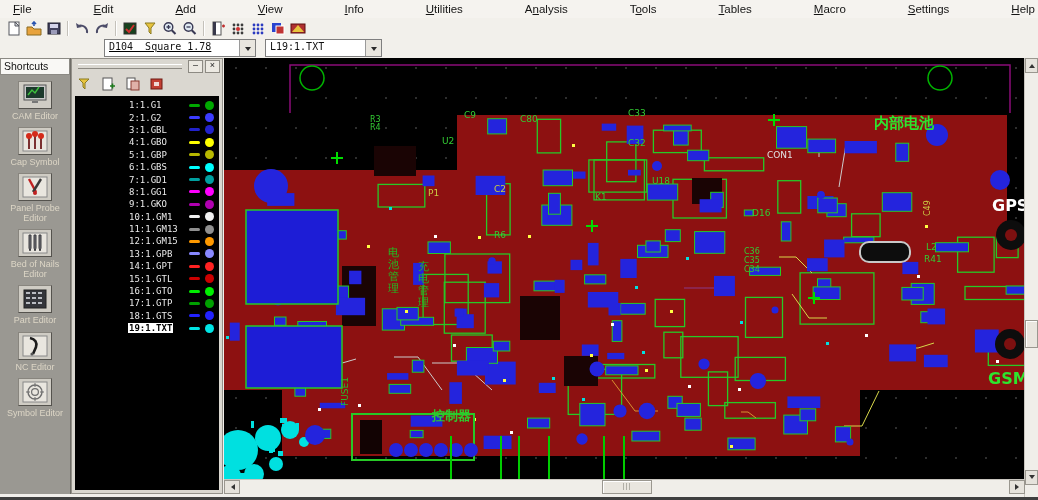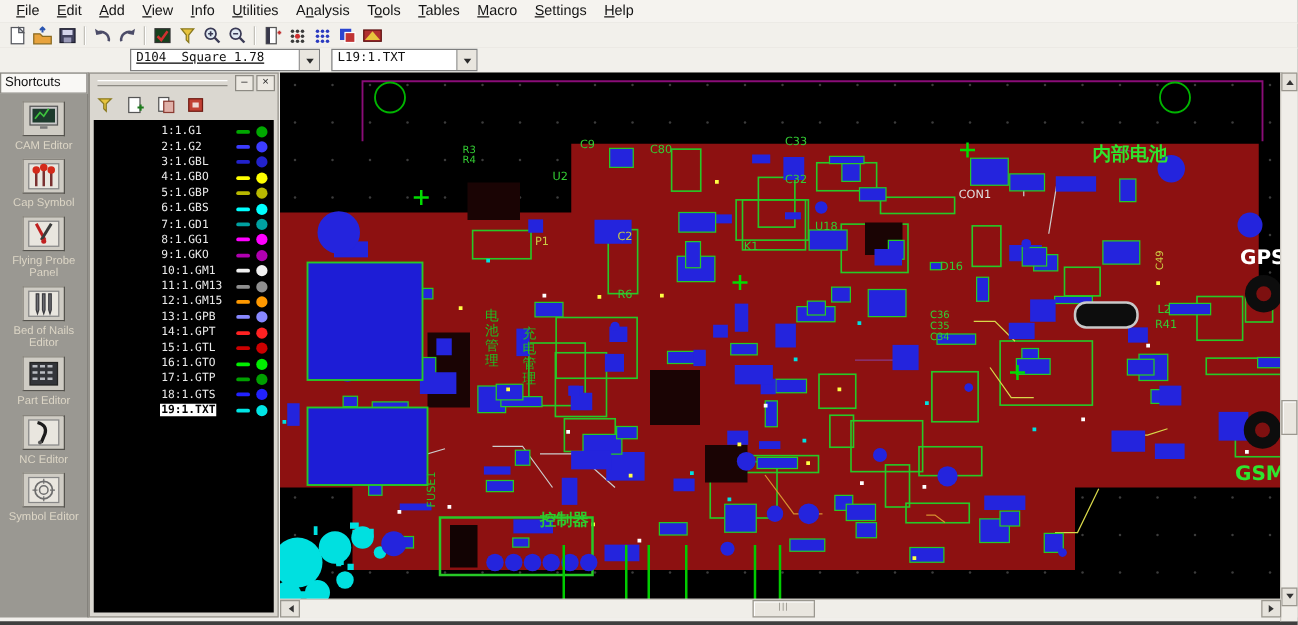--- a/index.html
+++ b/index.html
@@ -1,20 +1,20 @@
 <!DOCTYPE html>
 <html><head>
 <meta charset="utf-8">
 <style>
   html,body{margin:0;padding:0;}
   body{width:1038px;height:500px;background:#f1efeb;font-family:"Liberation Sans",sans-serif;overflow:hidden;position:relative;}
   #app{position:absolute;inset:0;border-bottom:3px solid #3f3f3f;box-sizing:border-box;background:#f1efeb;}
 
   
-  .menubar{position:absolute;top:0;left:0;right:0;height:18px;background:#f5f3ef;border-bottom:1px solid #d9d6cf;display:flex;align-items:center;padding-left:6px;font-size:11.5px;color:#141414;}
+  .menubar{position:absolute;top:0;left:0;right:0;height:18px;background:#f5f3ef;border-bottom:1px solid #d9d6cf;display:flex;align-items:center;padding-left:6px;font-size:11.5px;color:#141414;gap:48px;}
   .menu-item{padding:2px 7px;cursor:default;}
   .menu-item u{text-decoration:underline;}
 
   
   .toolbar{position:absolute;top:18px;left:0;right:0;height:20px;background:#f2f0eb;border-bottom:1px solid #d9d6cf;display:flex;align-items:center;padding-left:4px;}
   .tbtn{width:20px;height:18px;display:flex;align-items:center;justify-content:center;}
   .tsep{width:1px;height:15px;background:#c4c1ba;border-right:1px solid #ffffff;margin:0 3px;}
 
   
   .comborow{position:absolute;top:38px;left:0;right:0;height:20px;background:#f2f0eb;border-bottom:1px solid #cfccc5;display:flex;align-items:center;gap:9px;padding-left:5px;}
@@ -242,21 +242,21 @@
     </div>
     <div class="sc-item">
       <span class="sc-ico">
           <svg width="28" height="22">
             <rect x="2" y="1" width="24" height="20" fill="#e9e6df" stroke="#888"></rect>
             <path d="M8,3 L15,16" stroke="#c02020" stroke-width="2.4"></path>
             <path d="M20,3 L12,16" stroke="#3a3a3a" stroke-width="2.4"></path>
             <circle cx="14" cy="17" r="2" fill="#c02020"></circle>
           </svg>
         </span>
-      <span class="sc-label">Flying Probe Panel</span>
+      <span class="sc-label">Panel Probe Editor</span>
     </div>
     <div class="sc-item">
       <span class="sc-ico">
           <svg width="28" height="22">
             <rect x="2" y="1" width="24" height="20" fill="#e9e6df" stroke="#888"></rect>
             <g fill="#6e6e74" stroke="#3c3c40">
               <polygon points="8,3 10,3 10,16 9,19 8,16"></polygon>
               <polygon points="13,3 15,3 15,16 14,19 13,16"></polygon>
               <polygon points="18,3 20,3 20,16 19,19 18,16"></polygon>
             </g>

